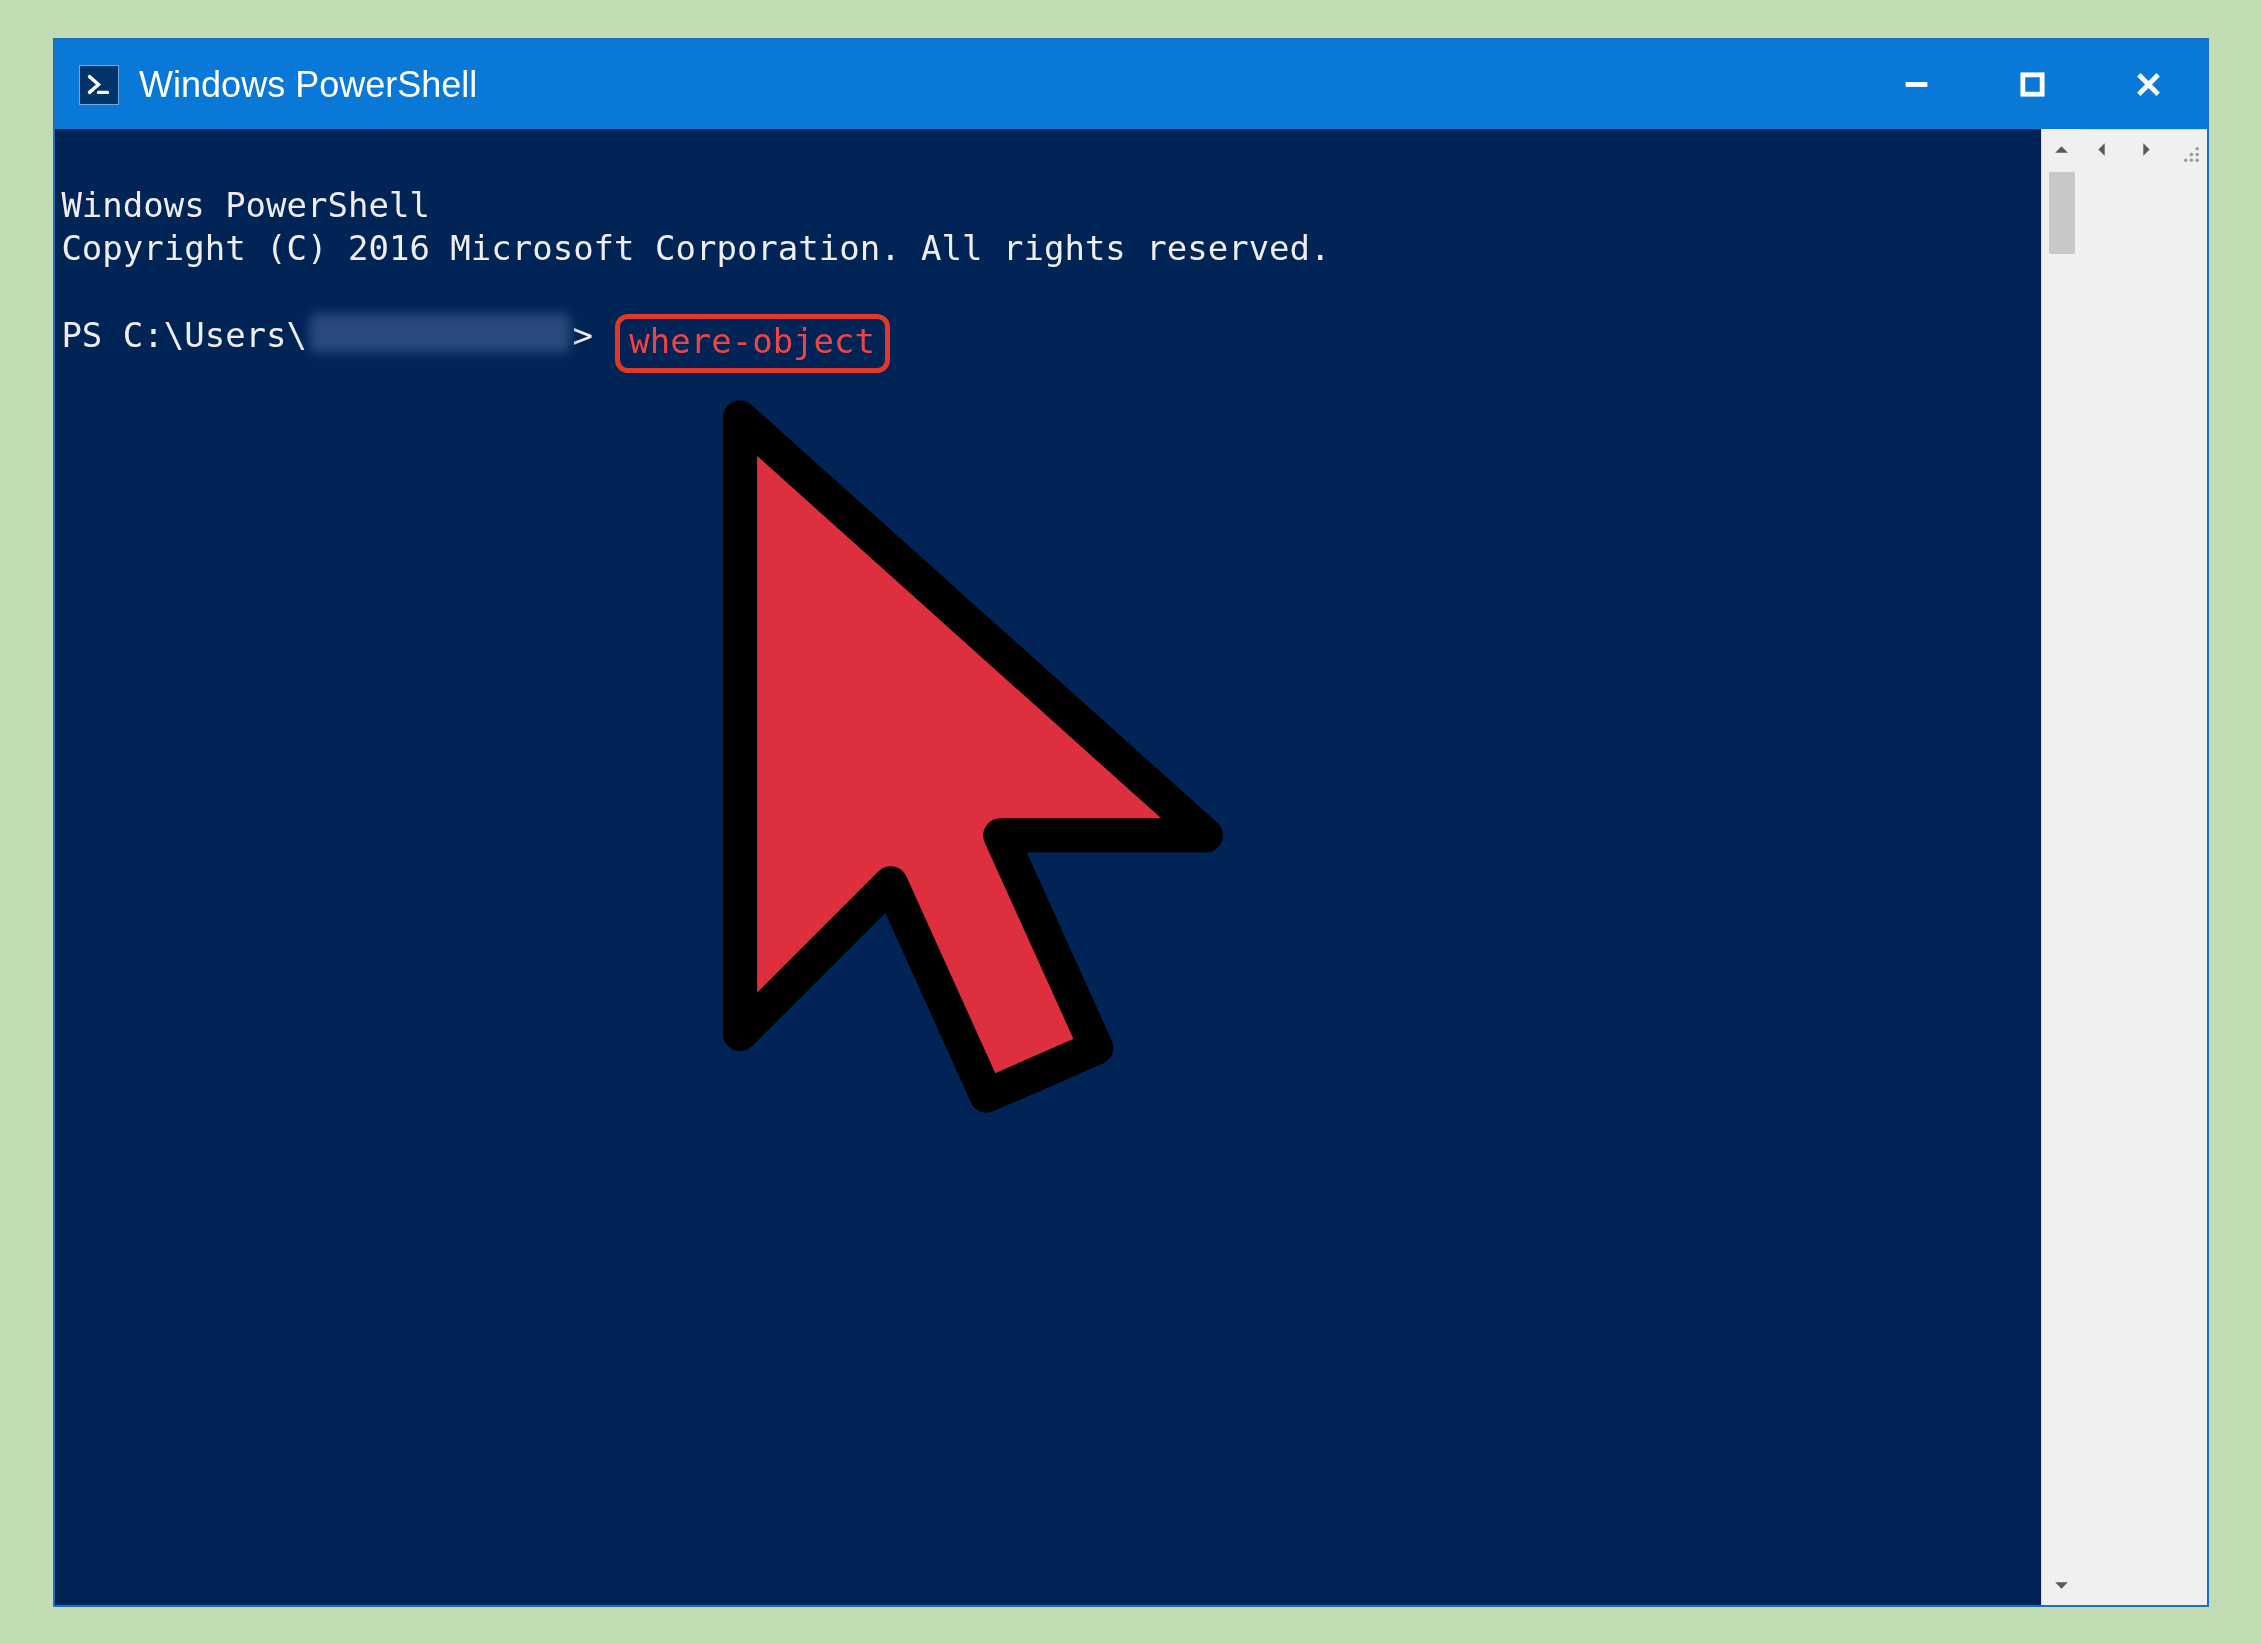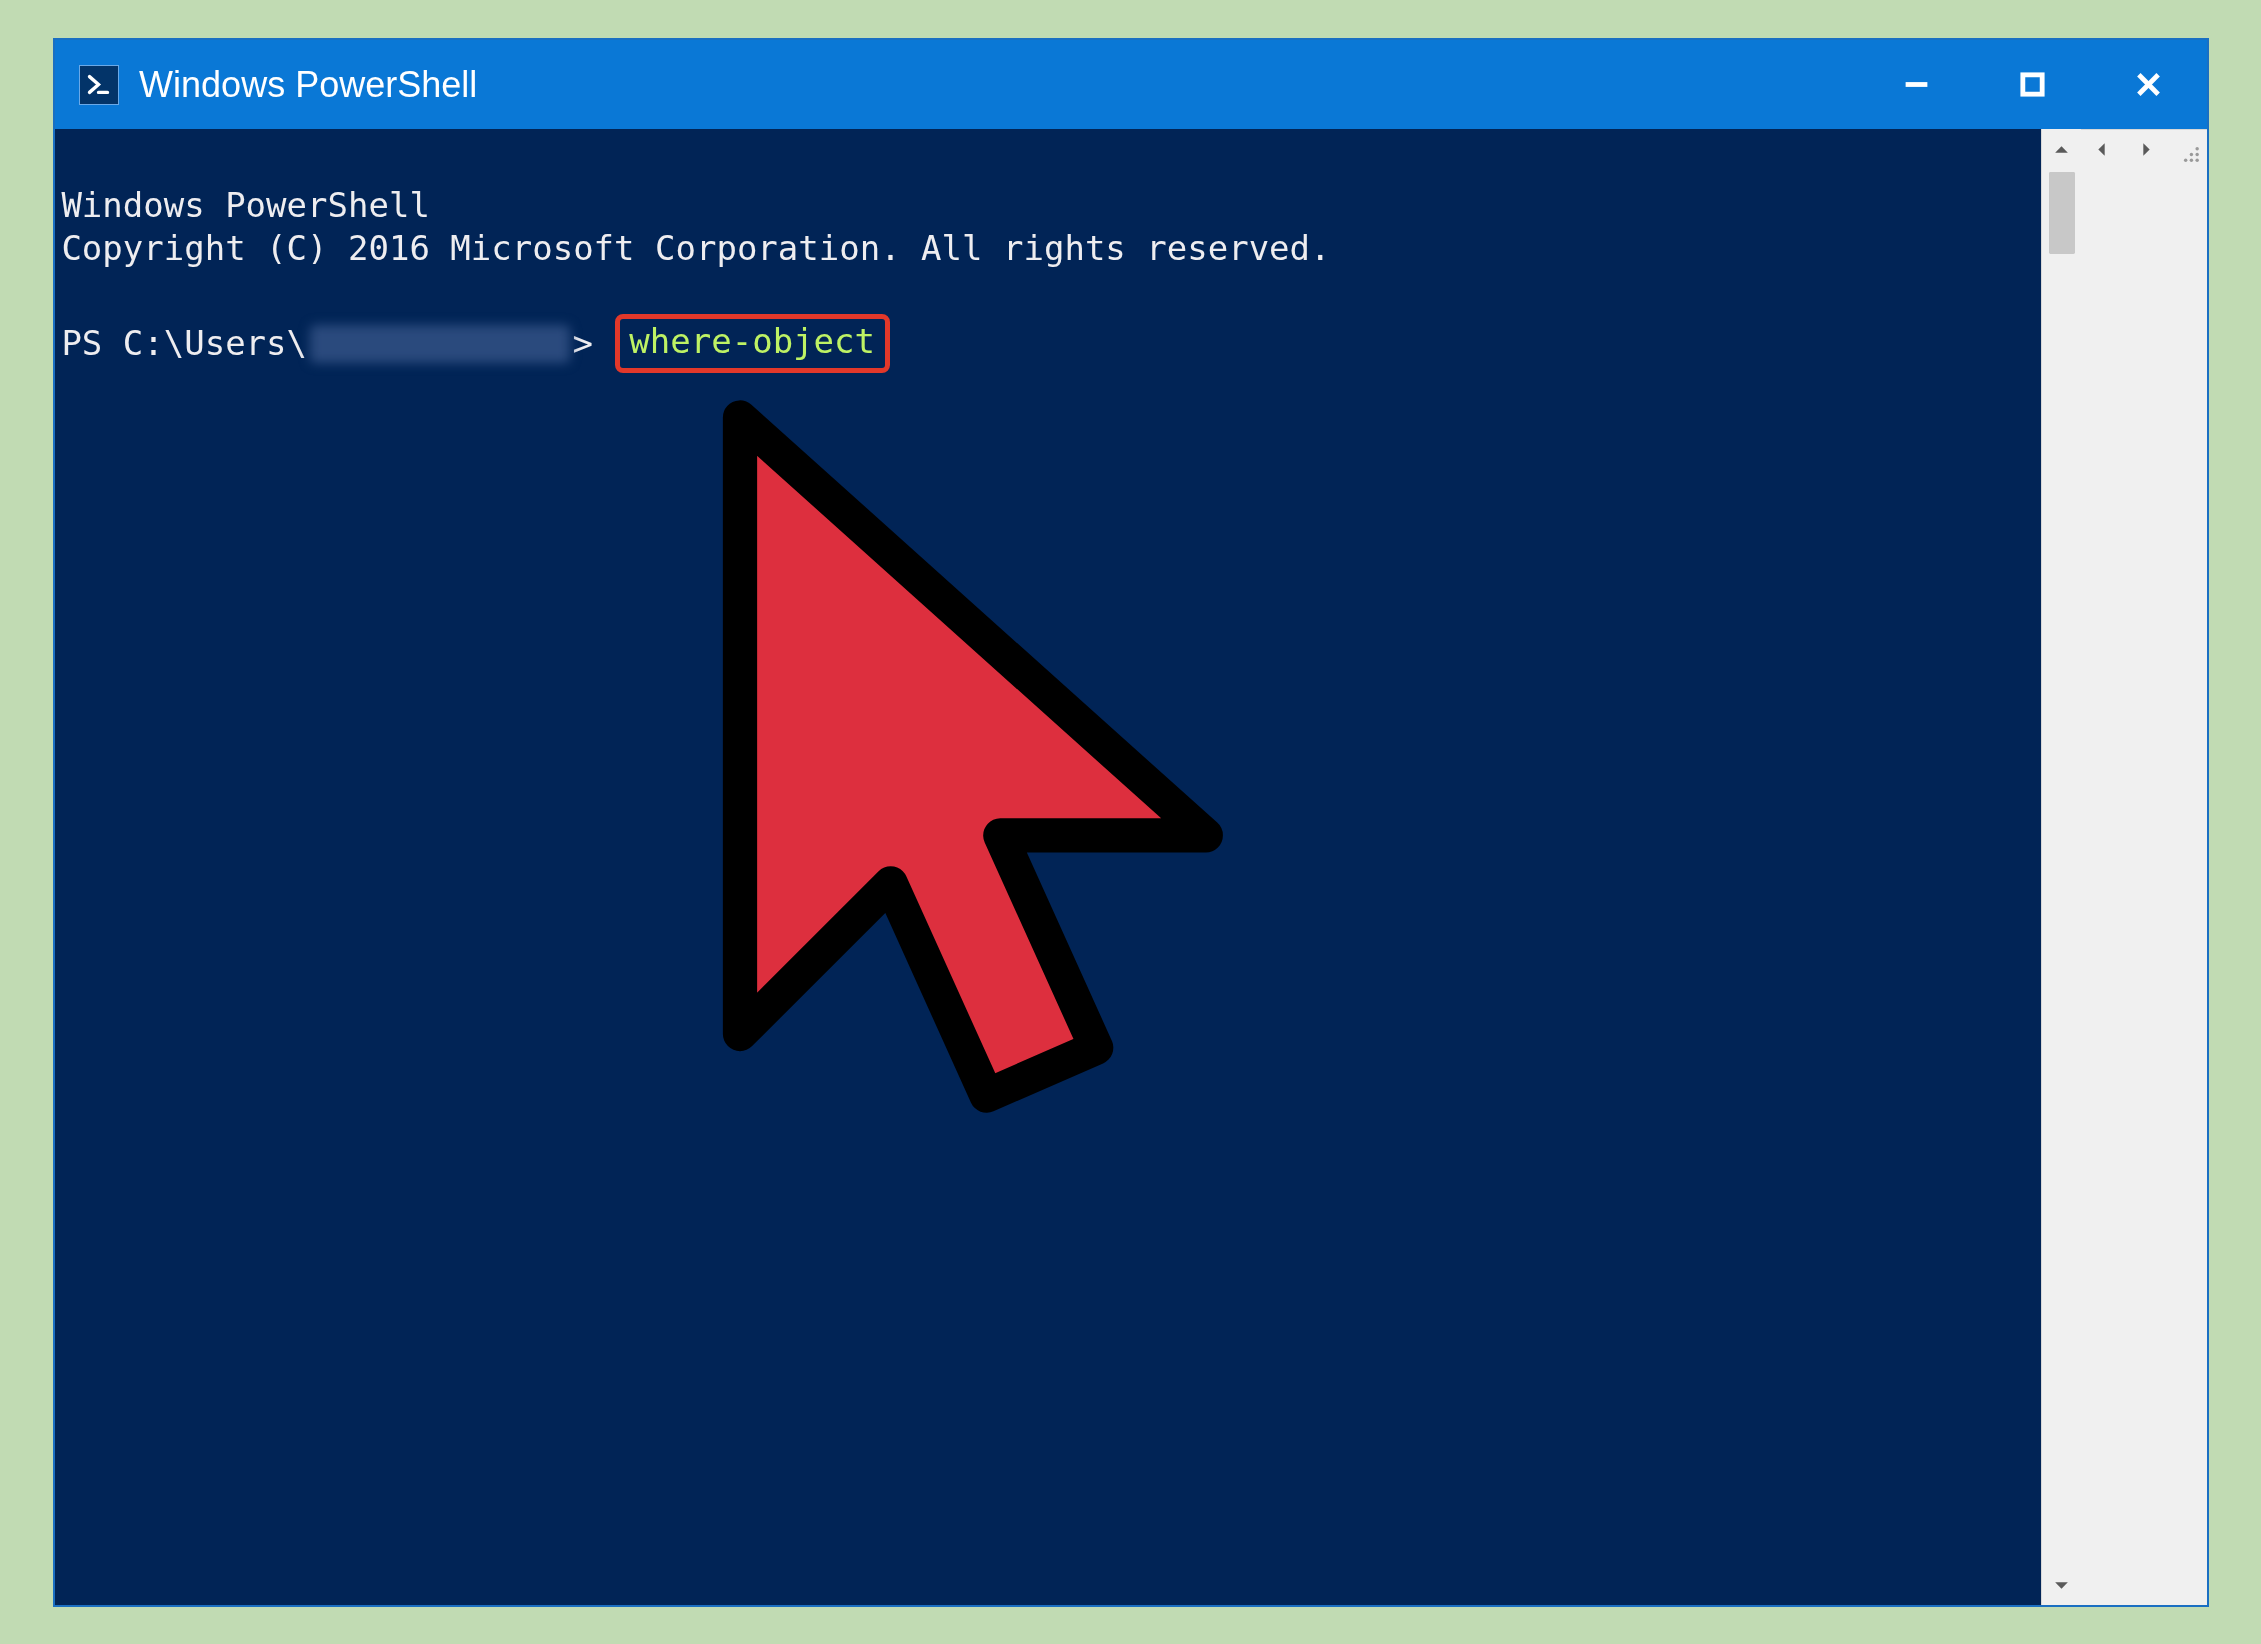--- a/index.html
+++ b/index.html
@@ -76,39 +76,39 @@
     font-family: Consolas, 'Lucida Console', monospace;
     font-size: 34px;
     line-height: 1.28;
     padding: 11px 6.9px;
     white-space: pre;
     position: relative;
     overflow: hidden;
   }
   .prompt-line {
     display: flex;
-    align-items: center;
+    align-items: flex-start;
     white-space: pre;
   }
   .redacted {
     display: inline-block;
     width: 260px;
     height: 38px;
     background: #2a4a7d;
     filter: blur(5.5px);
     border-radius: 5.5px;
     margin: 0 2.7px;
     vertical-align: middle;
   }
   .highlight-box {
     display: inline-block;
     border: 5.5px solid #e2382a;
-    border-radius: 8px;
+    border-radius: 13px;
     padding: 1.4px 9.6px 4.1px 9.6px;
-    color: #bef264;
+    color: #ef4444;
     margin-left: 1.4px;
   }
   .vscroll {
     width: 40px;
     background: #f0f0f0;
     display: flex;
     flex-direction: column;
     align-items: center;
     border-left: 1.4px solid #d8d8d8;
   }

